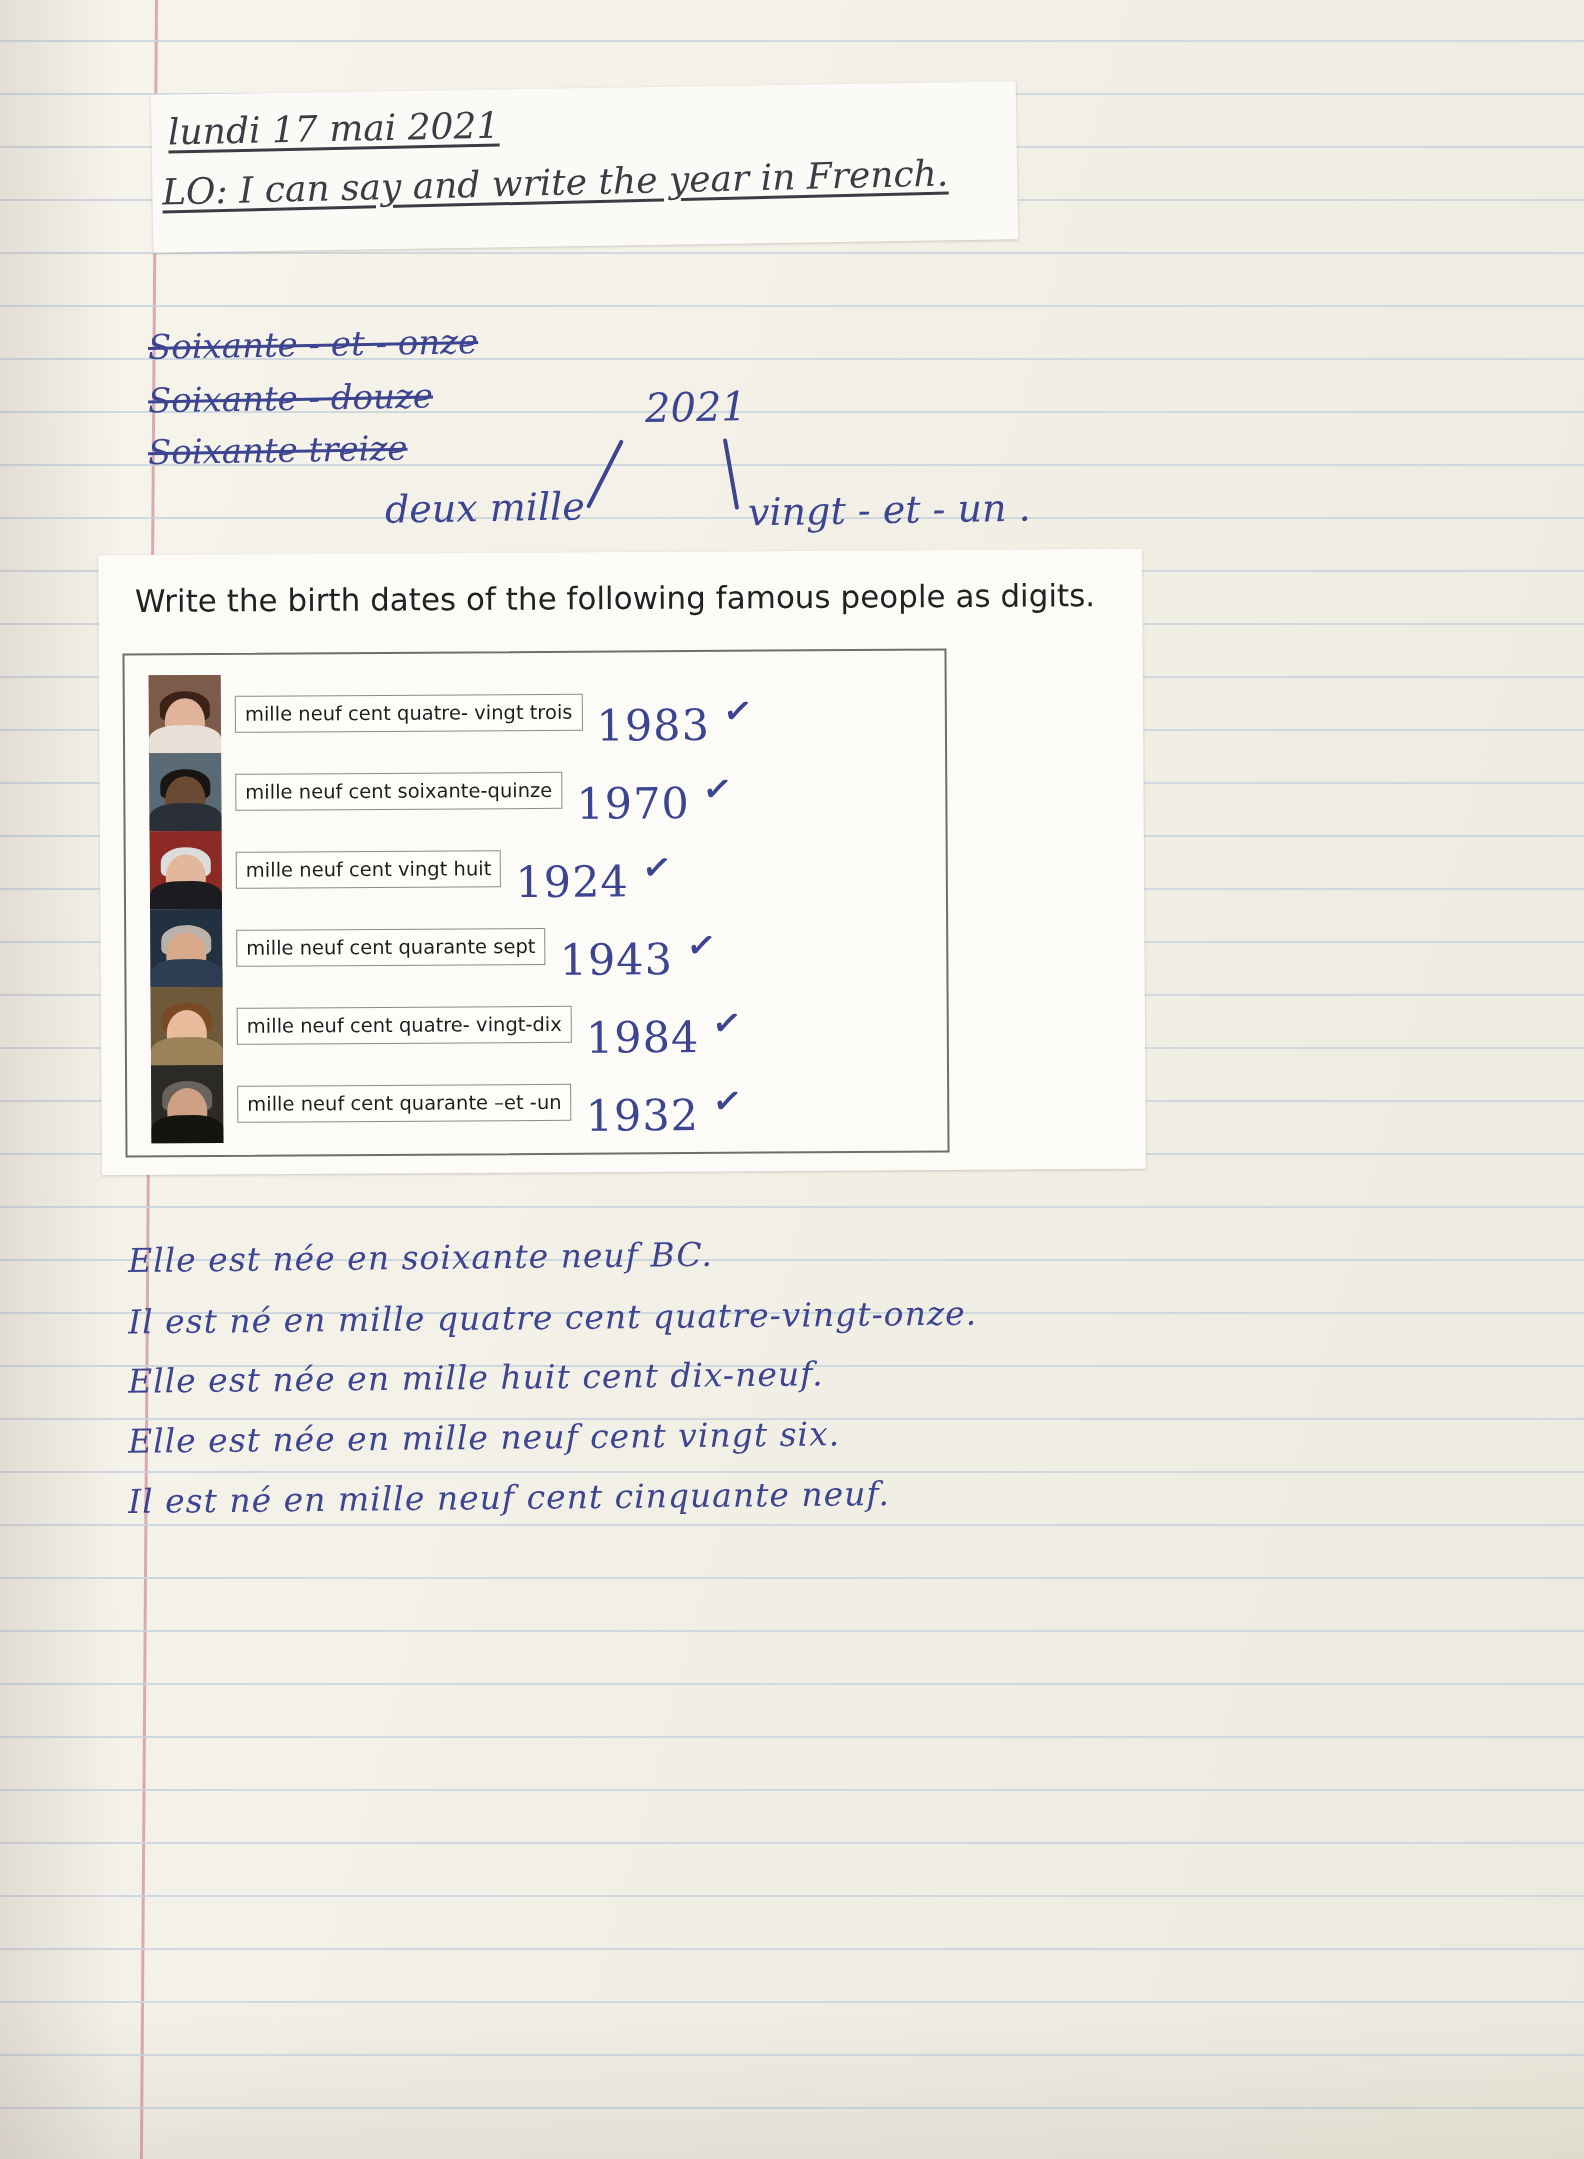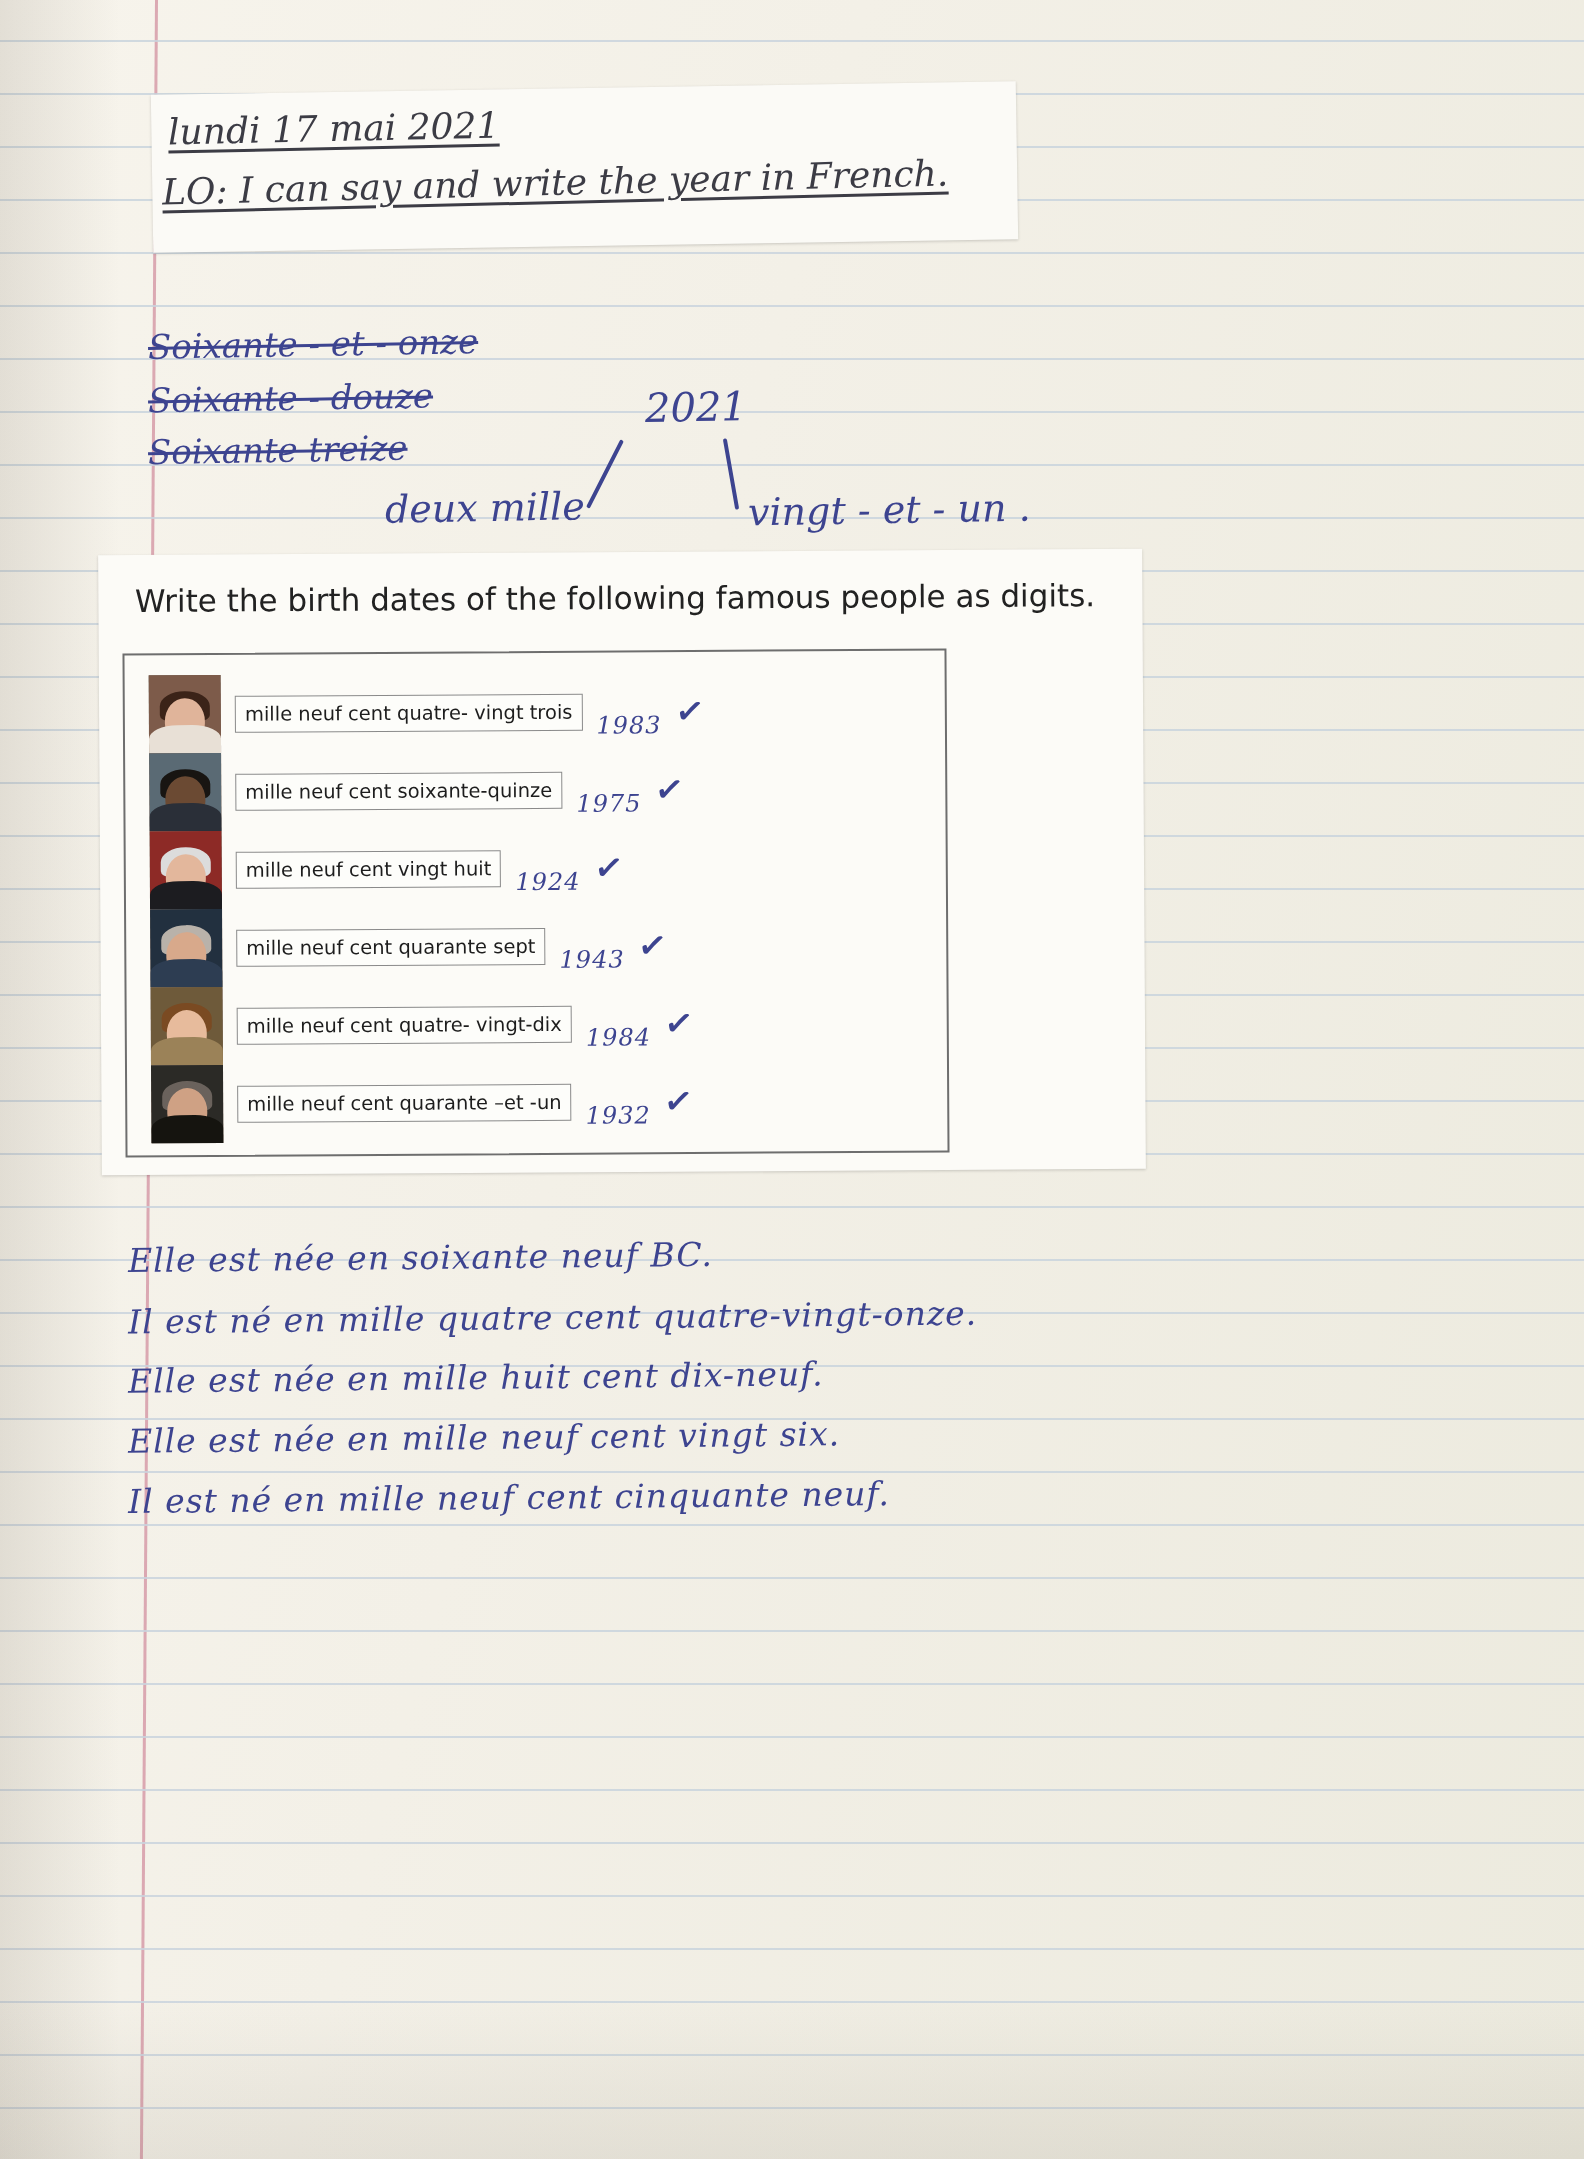--- a/index.html
+++ b/index.html
@@ -171,24 +171,23 @@
     border:1px solid #8a8a8a;
     background:#fdfdfa;
     padding:6px 9px;
     font-size:19.5px;
     color:#1d1d1d;
     font-family:"DejaVu Sans", sans-serif;
     white-space:nowrap;
   }
   .answer{
     margin-left:14px;
-    font-size:24px;
+    font-size:43px;
     color:#3d4490;
     font-family:"DejaVu Serif", serif;
-    font-style:italic;
     letter-spacing:1px;
     margin-top:28px;
   }
   .tick{
     margin-left:14px;
     font-size:34px;
     color:#3d4490;
     font-weight:bold;
     transform:rotate(8deg);
     display:inline-block;
@@ -292,21 +291,21 @@
         <div class="tick">✓</div>
       </div>
       <div class="row" style="top: 100px;">
         <div class="thumb">
           <div class="sky" style="background:#5a6a74"></div>
           <div class="hair" style="background:#181512"></div>
           <div class="face" style="background:#6b4a33"></div>
           <div class="body" style="background:#2a2f38"></div>
         </div>
         <div class="label-box">mille neuf cent soixante-quinze</div>
-        <div class="answer">1975</div>
+        <div class="answer">1970</div>
         <div class="tick">✓</div>
       </div>
       <div class="row" style="top: 178px;">
         <div class="thumb">
           <div class="sky" style="background:#8d2a26"></div>
           <div class="hair" style="background:#dcdcdc"></div>
           <div class="face" style="background:#e3b79c"></div>
           <div class="body" style="background:#1c1c20"></div>
         </div>
         <div class="label-box">mille neuf cent vingt huit</div>

